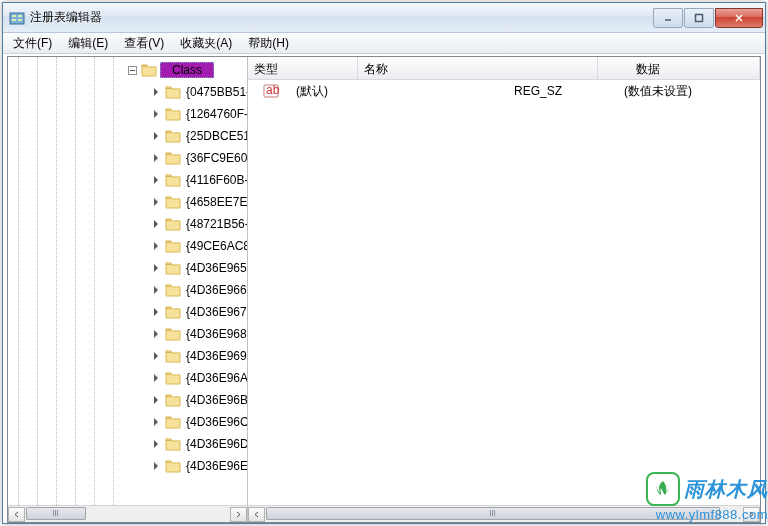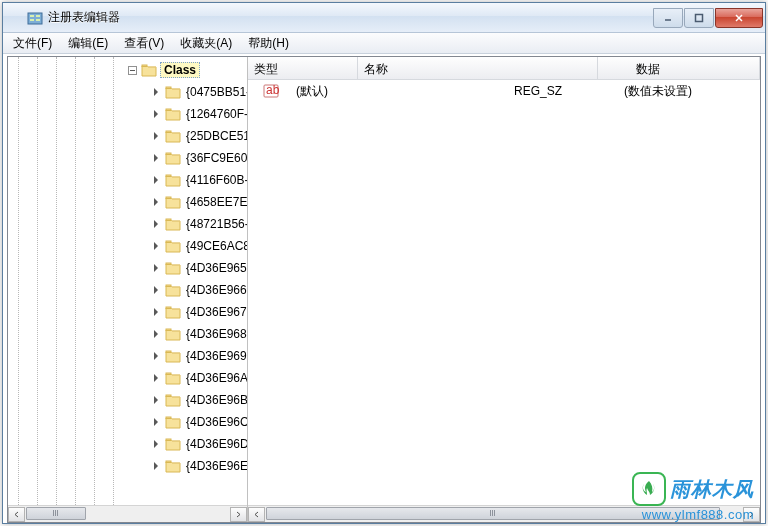--- a/index.html
+++ b/index.html
@@ -1,20 +1,20 @@
 <!DOCTYPE html>
 <html><head>
 <meta charset="utf-8">
 <style>
 * { margin: 0; padding: 0; box-sizing: border-box; font-family: "Microsoft YaHei", "SimSun", Tahoma, sans-serif; font-size: 12px; }
 body { width: 768px; height: 526px; background: #fff; overflow: hidden; position: relative; }
 
 .window { width: 764px; height: 522px; margin: 2px; border: 1px solid #5a7ea0; background: #fff; display: flex; flex-direction: column; box-shadow: 0 0 6px rgba(0,0,0,0.3); }
 
-.titlebar { height: 30px; background: linear-gradient(to bottom, #f4f8fd 0%, #dfe9f5 45%, #d3e1f1 46%, #e6eef8 100%); display: flex; align-items: center; padding: 0 2px 0 24px; border-bottom: 1px solid #b6c5d7; }
+.titlebar { height: 30px; background: linear-gradient(to bottom, #f4f8fd 0%, #dfe9f5 45%, #d3e1f1 46%, #e6eef8 100%); display: flex; align-items: center; padding: 0 2px 0 6px; border-bottom: 1px solid #b6c5d7; }
 .titlebar .icon { width: 16px; height: 16px; margin-right: 5px; }
 .titlebar .title { flex: 1; color: #000; text-shadow: 0 1px 0 #fff; }
 .win-btns { display: flex; gap: 1px; }
 .win-btn { width: 30px; height: 20px; border: 1px solid #98a8bb; border-radius: 0 0 3px 3px; background: linear-gradient(to bottom, #e8eff8, #cedceb); display: flex; align-items: center; justify-content: center; cursor: pointer; }
 .win-btn.close { width: 48px; background: linear-gradient(to bottom, #e9a39a 0%, #d9695b 45%, #c94530 46%, #e07a6a 100%); border-color: #8a3529; }
 .win-btn svg { stroke: #4a5b70; stroke-width: 1.5; fill: none; }
 .win-btn.close svg { stroke: #fff; }
 
 .menubar { height: 21px; background: linear-gradient(to bottom, #fcfcfd, #e9edf3); border-bottom: 1px solid #c8d1dc; display: flex; align-items: center; padding-left: 2px; }
 .menu-item { padding: 0 8px; display: flex; align-items: center; cursor: default; }
@@ -29,39 +29,39 @@
 
 .tree-node { display: flex; align-items: center; height: 22px; white-space: nowrap; }
 .toggle { width: 9px; height: 9px; border: 1px solid #919191; background: #fff; display: flex; align-items: center; justify-content: center; margin-right: 4px; flex-shrink: 0; }
 .toggle::before { content: ""; width: 5px; height: 1px; background: #595959; }
 .toggle { position: relative; }
 .toggle.arrow { border: none; background: none; width: 11px; height: 11px; }
 .toggle.arrow::before { content: ""; width: 0; height: 0; border-left: 4px solid #595959; border-top: 4px solid transparent; border-bottom: 4px solid transparent; background: none; }
 .folder { width: 16px; height: 14px; margin-right: 3px; flex-shrink: 0; }
 .folder svg { width: 16px; height: 14px; }
 .node-label { padding: 1px 2px; }
-.node-label.sel { background: #fef9c3; border: 1px dotted #7da2ce; padding: 0 3px; font-weight: bold; }
+.node-label.sel { background: #a21caf; border: 1px dotted #7da2ce; padding: 0 11px; }
 
 .hscroll { height: 17px; background: #f0f0f0; border-top: 1px solid #d4d4d4; display: flex; align-items: center; }
 .hscroll .arrow { width: 17px; height: 15px; background: linear-gradient(to bottom, #fdfdfd, #e2e3e6); border: 1px solid #b3b3b3; display: flex; align-items: center; justify-content: center; cursor: pointer; }
 .hscroll .track { flex: 1; height: 15px; background: #efefef; position: relative; }
 .hscroll .thumb { position: absolute; top: 0; height: 13px; background: linear-gradient(to bottom, #e6e8ec, #cfd3da); border: 1px solid #a0a4ab; border-radius: 1px; display:flex; align-items:center; justify-content:center; }
 .hscroll .thumb::after{content:"";width:6px;height:6px;background:repeating-linear-gradient(to right,#8e939c 0 1px,transparent 1px 2px);}
 
 .right-pane { flex: 1; display: flex; flex-direction: column; min-height: 0; }
 .list-header { height: 23px; background: linear-gradient(to bottom, #fefefe, #ecedf1); border-bottom: 1px solid #d6d9de; display: flex; }
 .list-header .col { padding: 4px 6px 0 6px; border-right: 1px solid #d6d9de; }
 .list-body { flex: 1; overflow: hidden; padding-top: 2px; }
 .list-row { display: flex; height: 18px; align-items: center; }
 .list-row .ic { width: 16px; height: 16px; margin: 0 15px; flex-shrink: 0; }
 .list-row .cell { padding: 0 2px; }
 
 .statusbar { height: 21px; border: 2px solid #ca2f2e; margin: 3px 4px 3px 4px; display: flex; align-items: center; padding: 0 4px; background: #f3f3f3; }
 
-.watermark { position: absolute; right: 14px; bottom: 20px; display: flex; align-items: center; gap: 4px; opacity: 0.95; pointer-events: none; }
+.watermark { position: absolute; right: 0; bottom: 20px; display: flex; align-items: center; gap: 4px; opacity: 0.95; pointer-events: none; }
 .watermark .logo { width: 34px; height: 34px; border: 2px solid #30b24a; border-radius: 8px; background: #fff; display: flex; align-items: center; justify-content: center; }
 .watermark .txt1 { font-size: 20px; font-weight: bold; color: #1f8ed8; font-style: italic; letter-spacing: 1px; }
 .watermark .url { position: absolute; right: 0; bottom: -16px; font-size: 13px; color: #1f8ed8; font-weight: normal; letter-spacing: 0.5px; }
 </style>
 </head>
 <body>
 
 <div class="window">
 
   <div class="titlebar">

